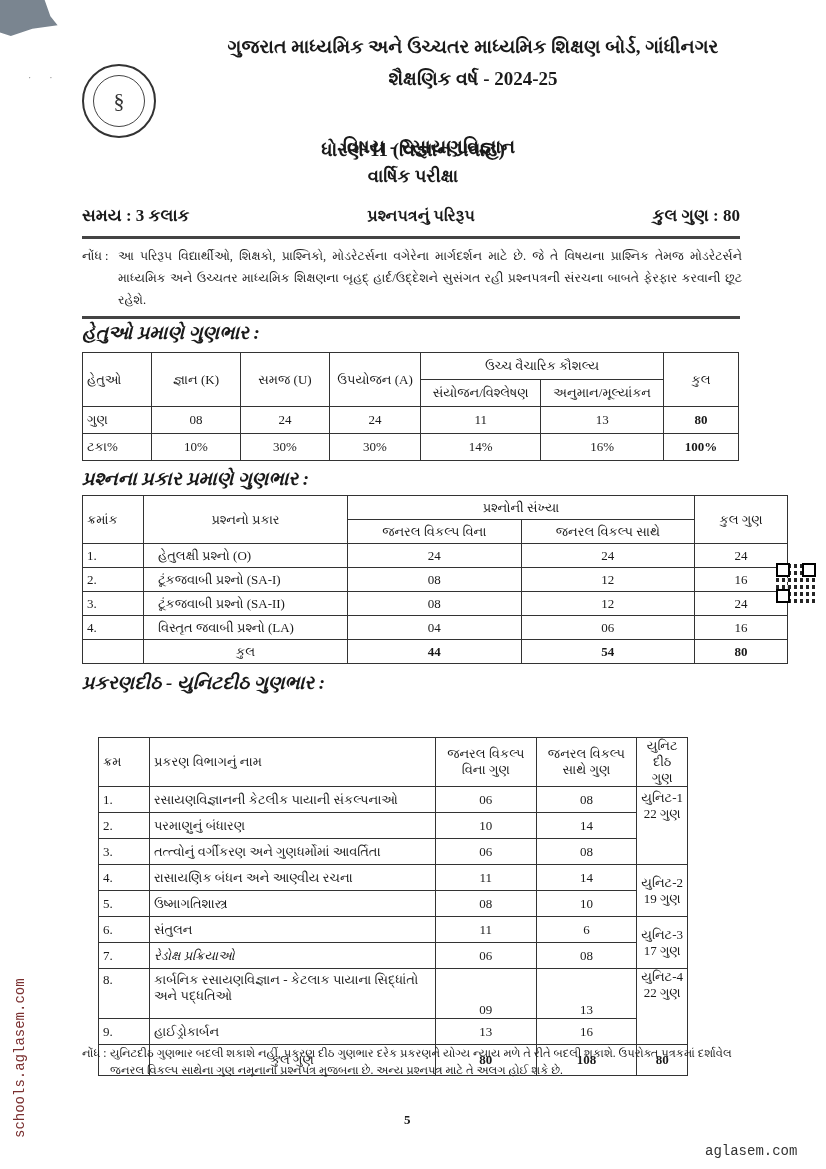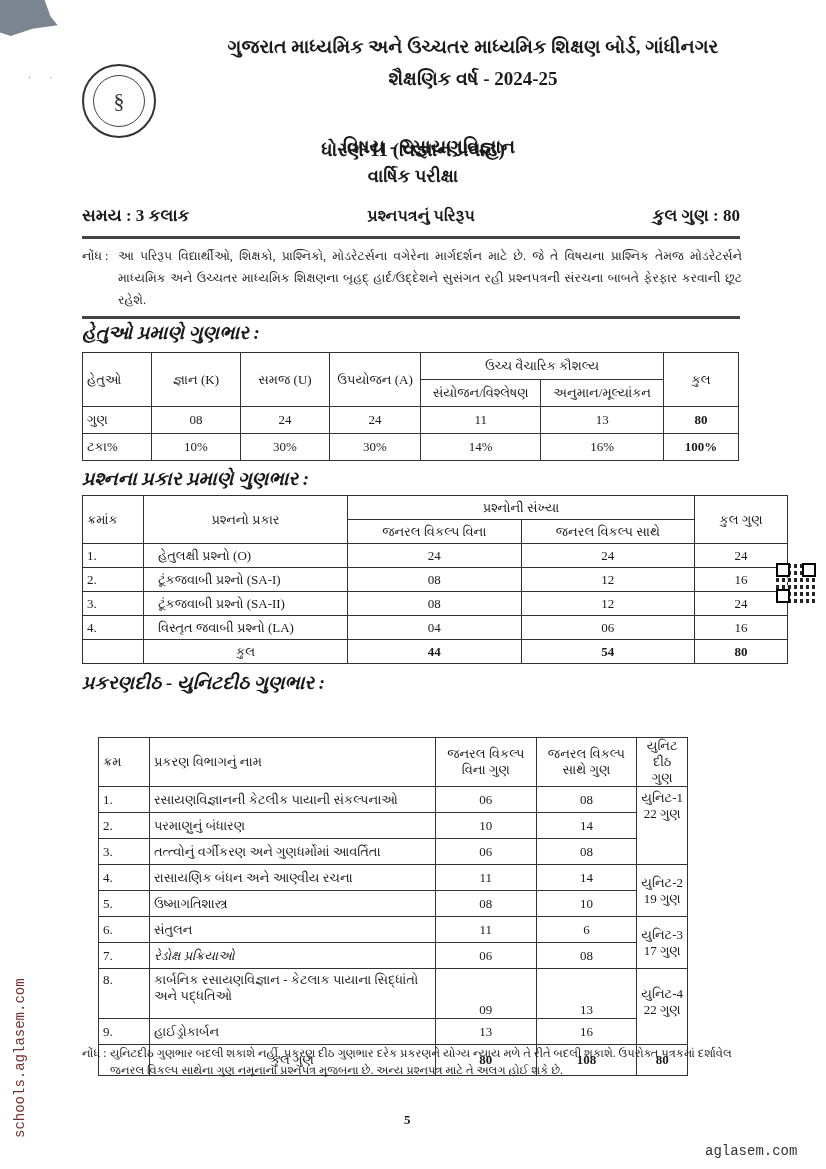--- a/index.html
+++ b/index.html
@@ -218,21 +218,21 @@
         <td>7.</td>
         <td style="font-style:italic">રેડોક્ષ પ્રક્રિયાઓ</td>
         <td class="c">06</td>
         <td class="c">08</td>
       </tr>
   <tr>
         <td style="vertical-align:top;padding-top:3px">8.</td>
         <td style="height:46px;vertical-align:top;padding-top:3px">કાર્બનિક રસાયણવિજ્ઞાન - કેટલાક પાયાના સિદ્ધાંતો અને પદ્ધતિઓ</td>
         <td class="c" style="vertical-align:bottom">09</td>
         <td class="c" style="vertical-align:bottom">13</td>
-    <td rowspan="2" class="c" style="vertical-align:top;padding-top:17px">
+    <td rowspan="2" class="c" style="vertical-align:top;padding-top:0">
           <div>યુનિટ-4</div>
           <div>22 ગુણ</div>
         </td>
       </tr>
   <tr>
         <td>9.</td>
         <td>હાઈડ્રોકાર્બન</td>
         <td class="c">13</td>
         <td class="c">16</td>
       </tr>

